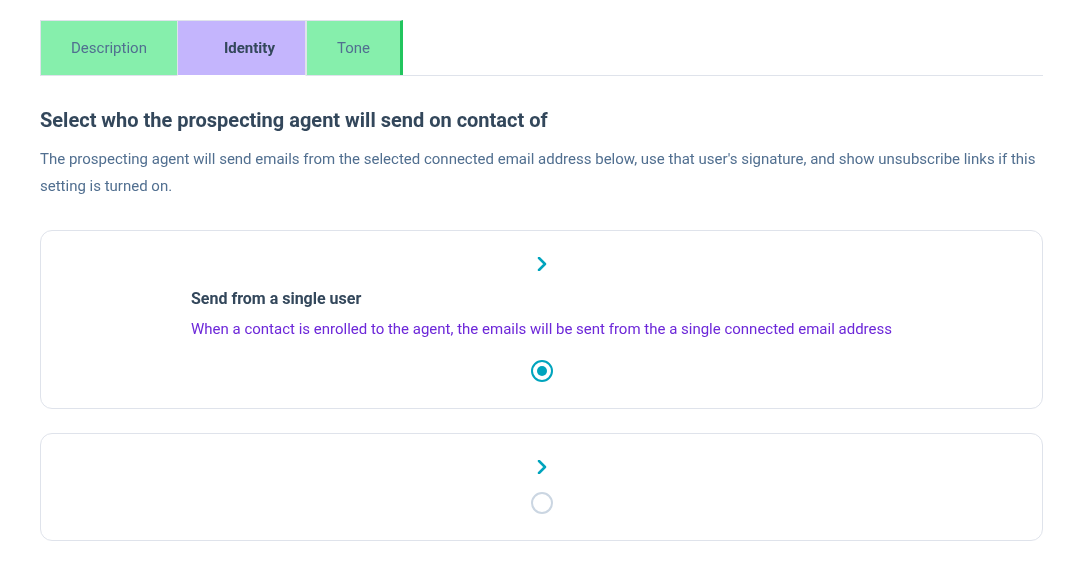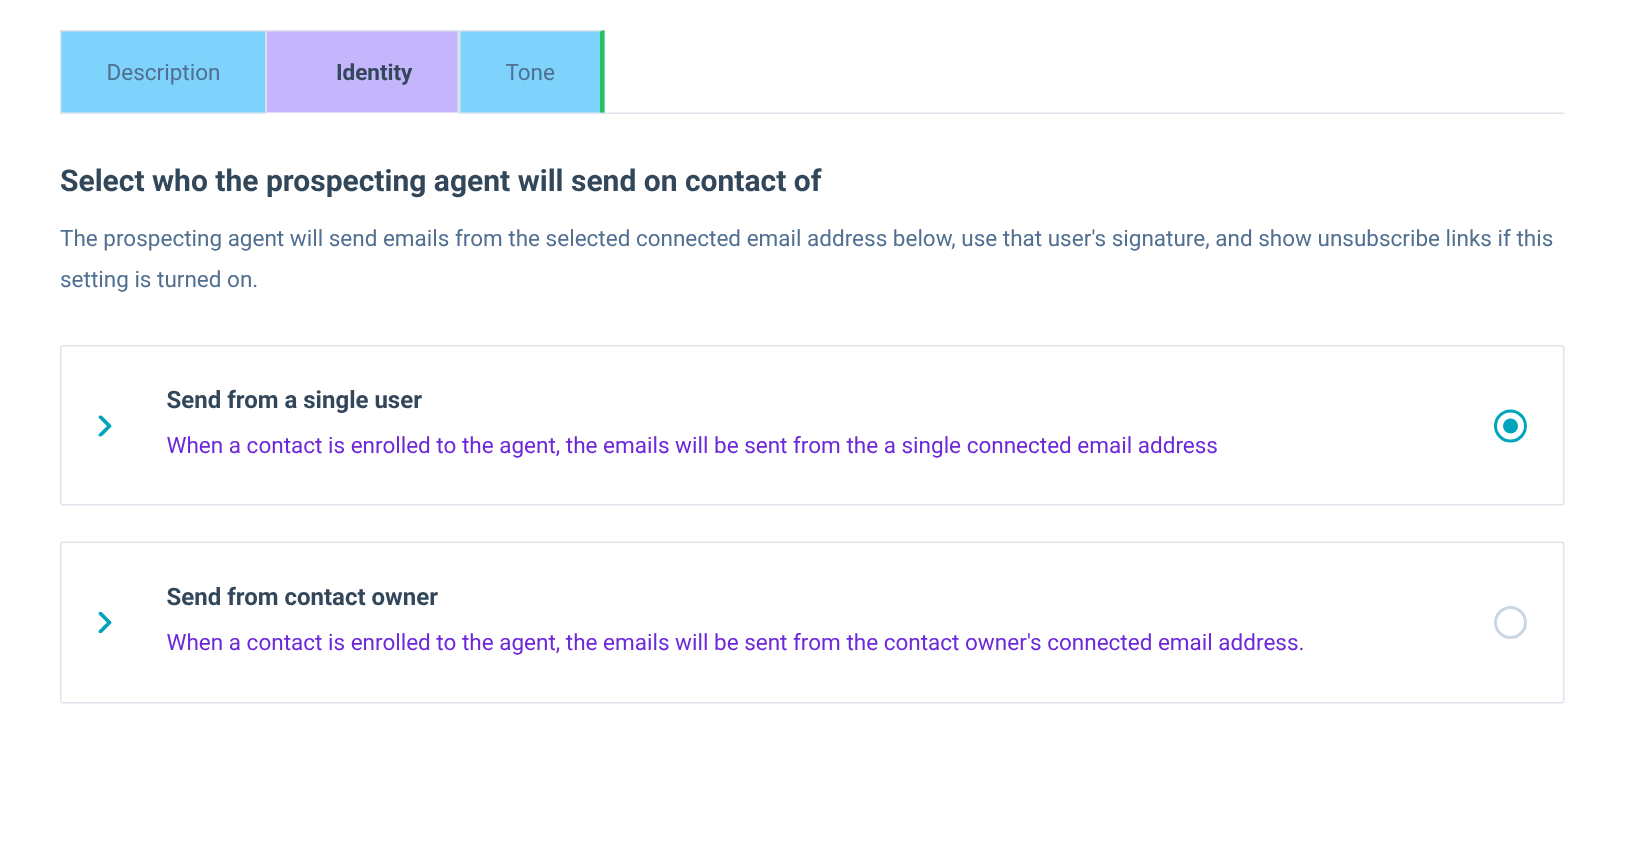--- a/index.html
+++ b/index.html
@@ -17,21 +17,21 @@
       padding: 20px 40px;
     }
     .tabs {
       display: flex;
       border-bottom: 1px solid #dfe3eb;
     }
     .tab {
       padding: 18px 30px;
       font-size: 15px;
       color: #516f90;
-      background: #7dd3fc;
+      background: #86efac;
       border: 1px solid #dfe3eb;
       border-bottom: none;
       margin-right: 0;
       cursor: pointer;
       position: relative;
     }
     .tab.active {
       background: #c4b5fd;
       color: #33475b;
       font-weight: 700;
@@ -53,26 +53,27 @@
       margin-bottom: 14px;
     }
     .subheading {
       font-size: 15px;
       color: #516f90;
       line-height: 1.8;
       margin-bottom: 30px;
     }
     .option-card {
       border: 1px solid #dfe3eb;
-      border-radius: 2px;
+      border-radius: 12px;
       padding: 26px 24px;
       margin-bottom: 24px;
       display: flex;
       align-items: center;
-      gap: 36px;
+      gap: 18px;
+      flex-direction: column;
     }
     .chevron {
       flex: 0 0 auto;
       color: #00a4bd;
       cursor: pointer;
       display: flex;
       align-items: center;
     }
     .chevron svg {
       width: 10px;
@@ -143,19 +144,15 @@
     </div>
     <div class="radio selected"></div>
   </div>
 
   <div class="option-card">
     <div class="chevron">
       <svg viewBox="0 0 8 14" fill="none" stroke="currentColor" stroke-width="2.5" stroke-linecap="round" stroke-linejoin="round">
         <polyline points="1,1 7,7 1,13"></polyline>
       </svg>
     </div>
-    <div class="option-text">
-      <div class="option-title">Send from contact owner</div>
-      <div class="option-desc">When a contact is enrolled to the agent, the emails will be sent from the contact owner's connected email address.</div>
-    </div>
     <div class="radio unselected"></div>
   </div>
 </div>
 
 </body></html>

